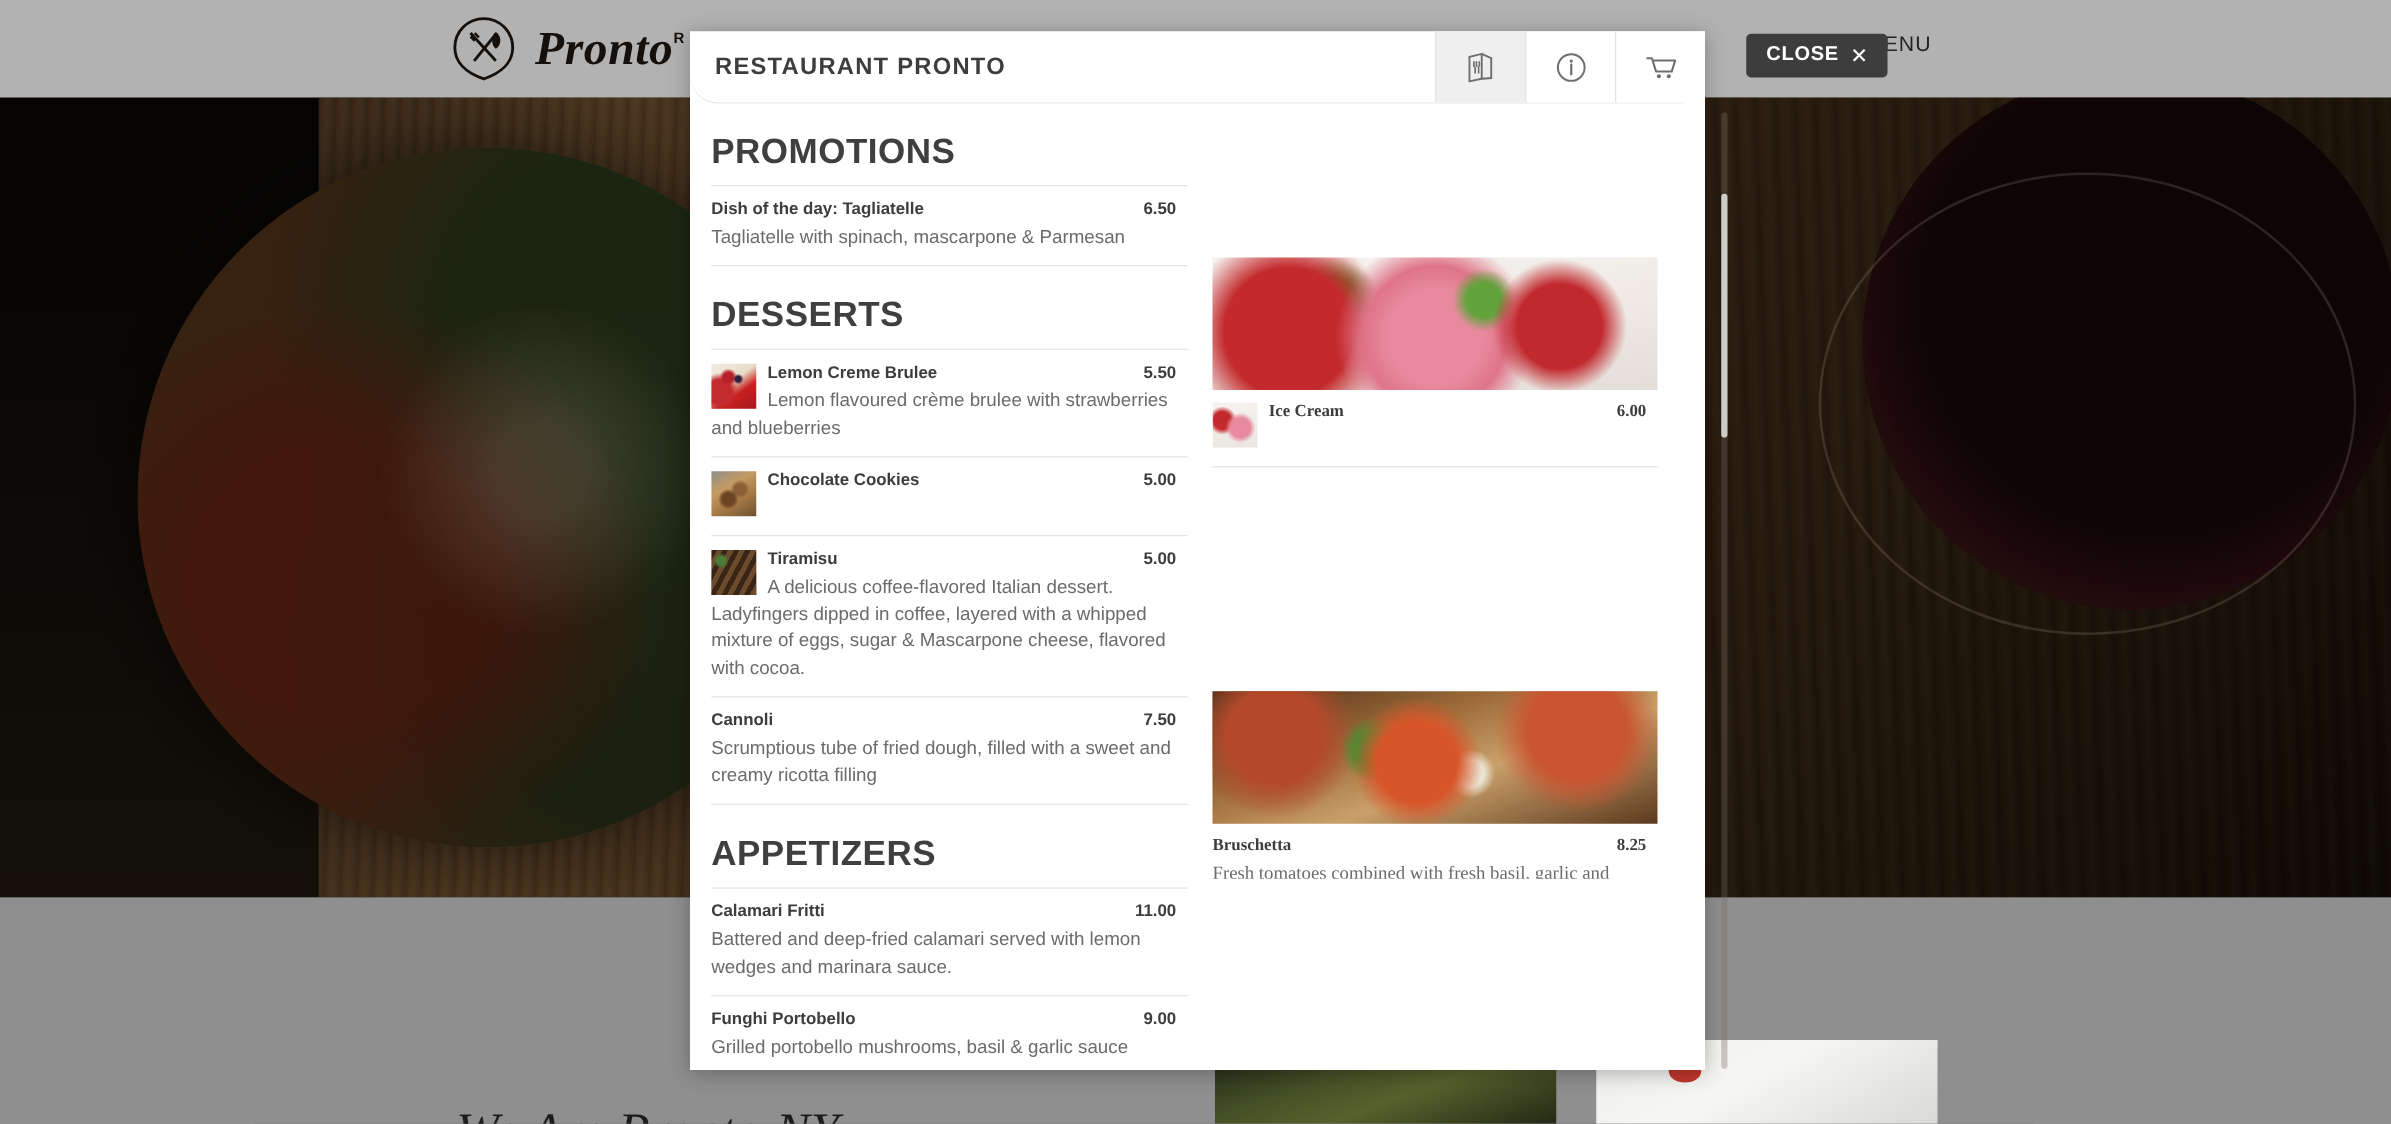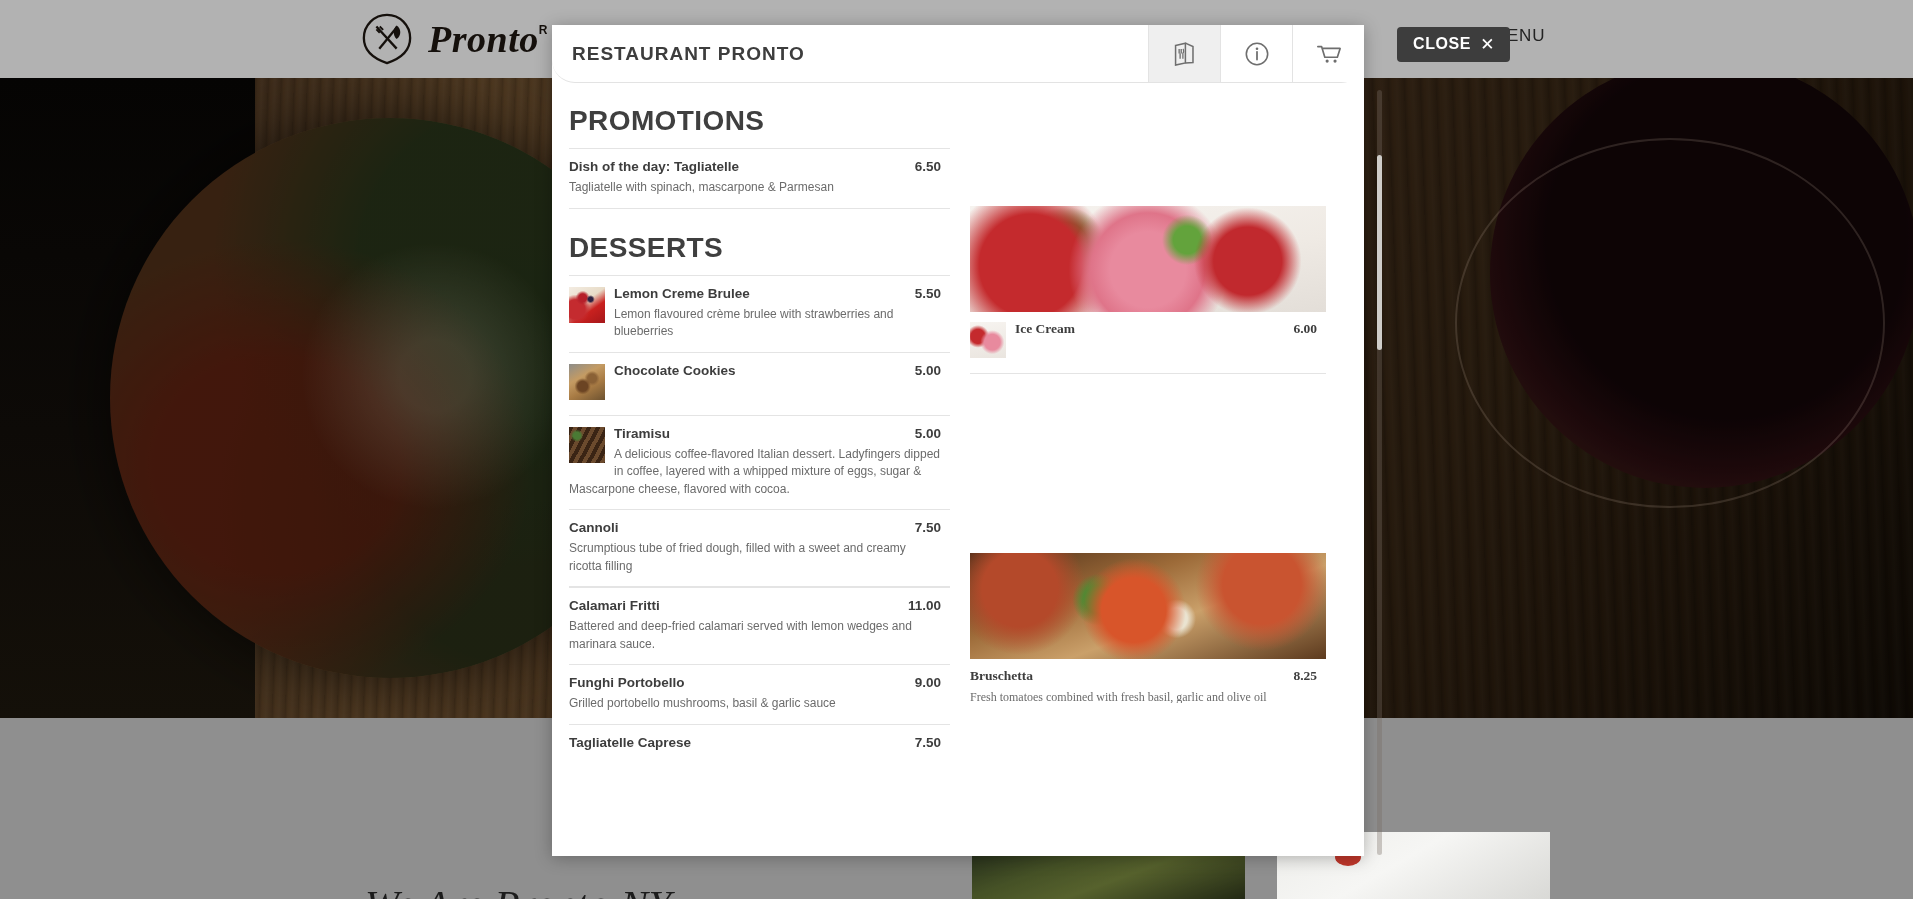--- a/index.html
+++ b/index.html
@@ -164,21 +164,21 @@
     overflow:hidden;
   }
   .item.no-rule { border-top:0;font-family:Liberation Serif, serif; }
   .thumb {
     float:left; width:36px; height:36px; margin:1px 9px 4px 0;
     background-size:cover; background-position:center;
   }
   .item-head { display:flex; justify-content:space-between; align-items:baseline; gap:10px; }
   .item-name { font-size:13.5px; font-weight:700; color:#3d3d3d; }
   .item-price { font-size:13.5px; font-weight:700; color:#3d3d3d; white-space:nowrap; }
-  .item-desc { font-size:12px; color:#6b6b6b; line-height:1.46; margin-top:5px; }
+  .item-desc { font-size:15px; color:#6b6b6b; line-height:1.46; margin-top:5px; }
 
   .feature-img {
     width:100%; height:106px; background-size:cover; background-position:center;
     margin-top:4px;
   }
   .spacer-block { height:119px; }
 
   
   .img-creme {
     background:
@@ -369,20 +369,21 @@
 
         <div class="item">
           <div class="item-head">
             <span class="item-name">Cannoli</span>
             <span class="item-price">7.50</span>
           </div>
           <div class="item-desc">Scrumptious tube of fried dough, filled with a sweet and creamy ricotta filling</div>
         </div>
         <div style="border-top:1px solid #e4e4e4;"></div>
 
+        <div class="sec-title">APPETIZERS</div>
 
         <div class="item">
           <div class="item-head">
             <span class="item-name">Calamari Fritti</span>
             <span class="item-price">11.00</span>
           </div>
           <div class="item-desc">Battered and deep-fried calamari served with lemon wedges and marinara sauce.</div>
         </div>
 
         <div class="item">

